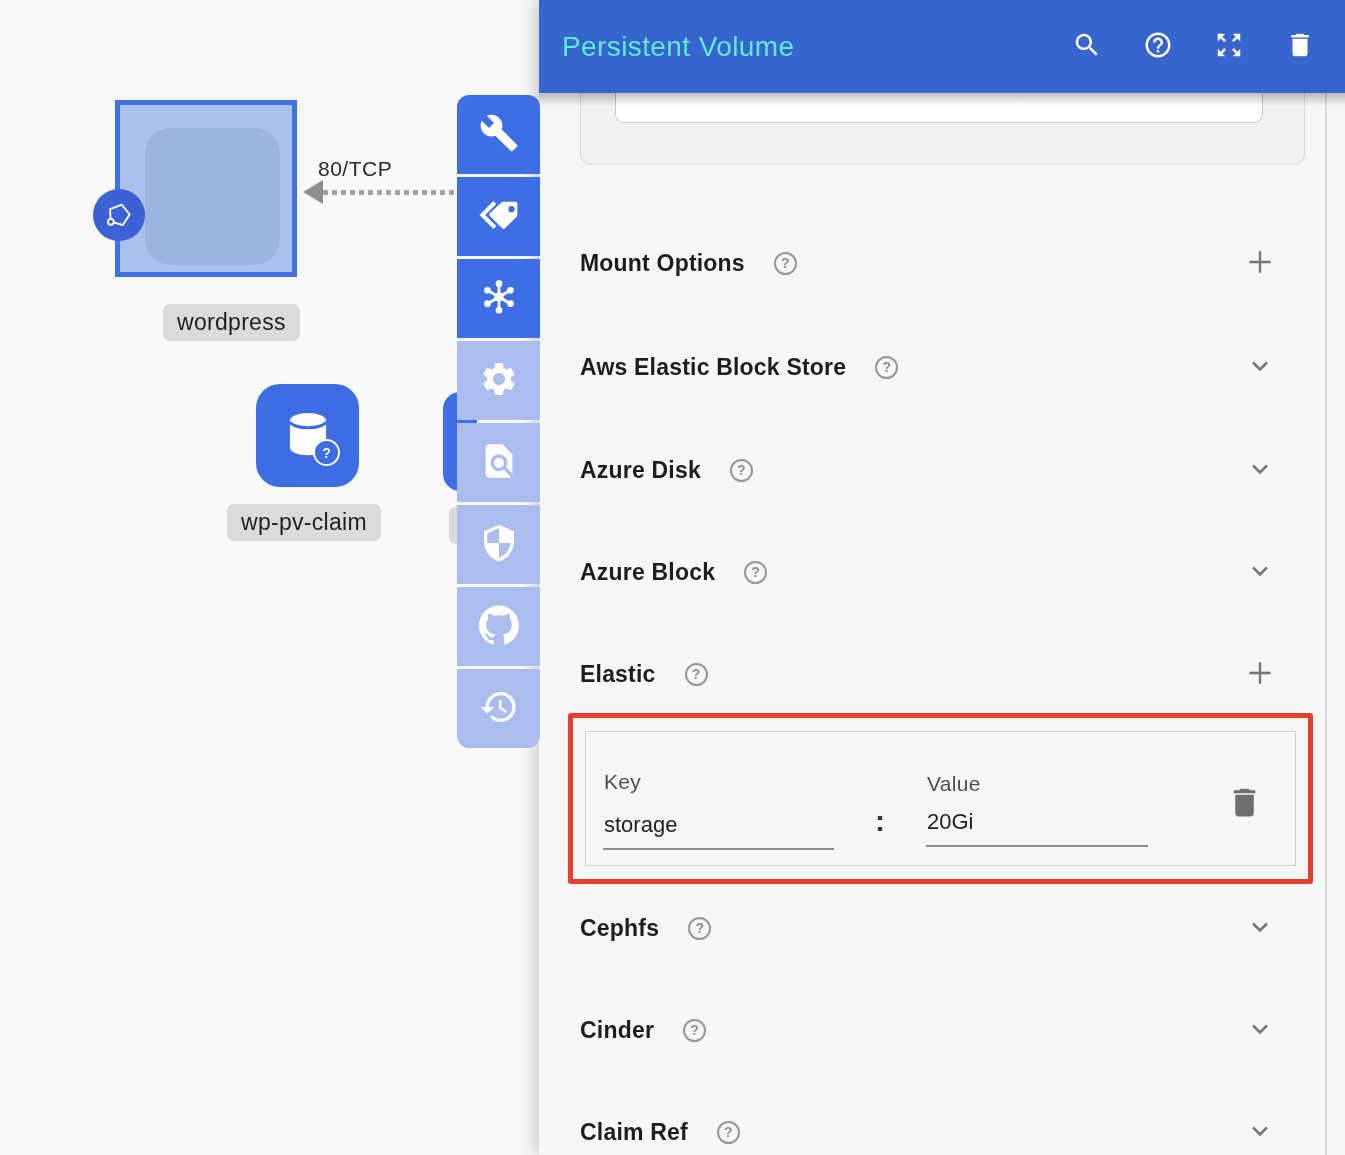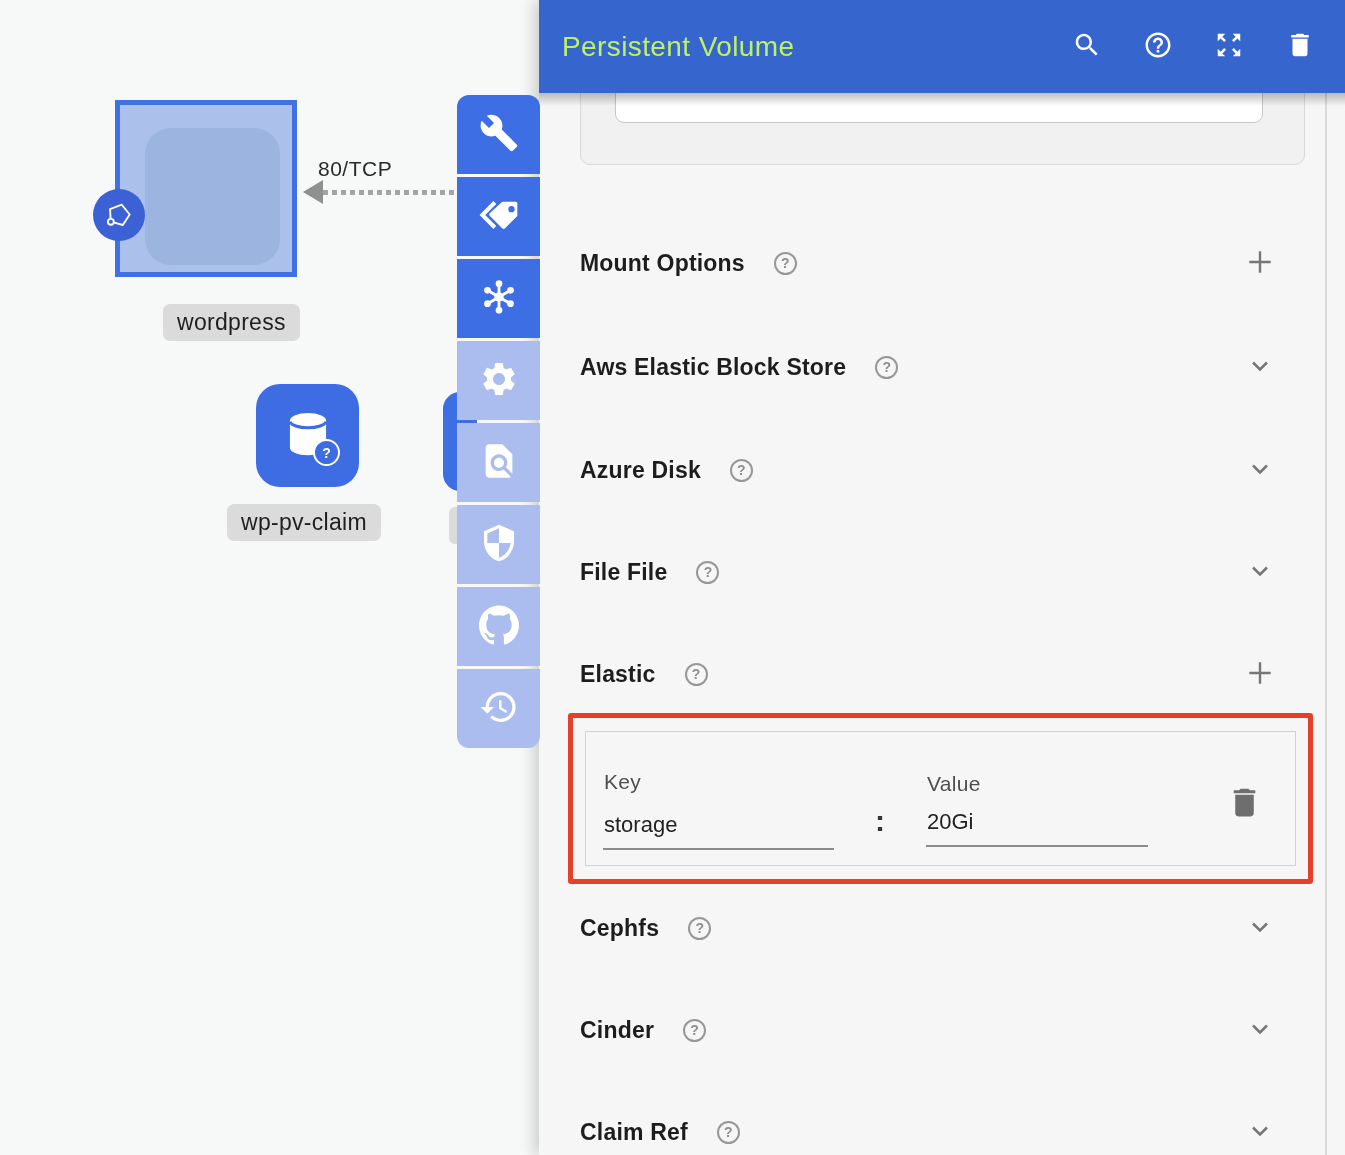--- a/index.html
+++ b/index.html
@@ -52,21 +52,21 @@
   .tool-btn:first-child { border-radius:12px 12px 0 0; }
   .tool-btn:last-child { border-radius:0 0 12px 12px; }
   .tool-btn svg { width:40px; height:40px; }
 
   
   .panel { position:absolute; left:539px; top:0; width:806px; height:1155px;
     background:#f6f6f7; box-shadow:-5px 0 14px rgba(0,0,0,0.18); }
 
   .panel-header { position:absolute; top:0; left:0; right:0; height:93px; background:#3565cd;
     z-index:6; display:flex; align-items:center; }
-  .panel-title { margin-left:23px; color:#bef264; font-size:28px; font-weight:400; letter-spacing:0.4px; }
+  .panel-title { margin-left:23px; color:#5eead4; font-size:28px; font-weight:400; letter-spacing:0.4px; }
   .header-icons { position:absolute; right:30px; top:0; height:93px; display:flex;
     align-items:center; gap:41px; }
   .header-icon-btn { width:30px; height:30px; background:none; border:none; cursor:pointer;
     display:flex; align-items:center; justify-content:center; padding:0; }
   .header-icon-btn svg { width:30px; height:30px; }
 
   .header-shadow { position:absolute; top:93px; left:0; right:0; height:13px;
     background:linear-gradient(rgba(25,25,25,0.28), rgba(25,25,25,0)); z-index:5; pointer-events:none; }
 
   .top-card { position:absolute; left:41px; top:34px; width:725px; height:131px;
@@ -228,21 +228,21 @@
       <span class="row-label">Azure Disk</span>
       <span class="help-badge">?</span>
       <button class="row-action">
         <span><svg viewBox="0 0 24 24" width="28" height="28" fill="none" stroke="#767676" stroke-width="2.2">
               <path d="M6 9l6 6 6-6"></path>
             </svg></span>
       </button>
     </div>
 
     <div class="section-row" style="top:548px">
-      <span class="row-label">File File</span>
+      <span class="row-label">Azure Block</span>
       <span class="help-badge">?</span>
       <button class="row-action">
         <span><svg viewBox="0 0 24 24" width="28" height="28" fill="none" stroke="#767676" stroke-width="2.2">
               <path d="M6 9l6 6 6-6"></path>
             </svg></span>
       </button>
     </div>
 
     <div class="section-row" style="top:650px">
       <span class="row-label">Elastic</span>

